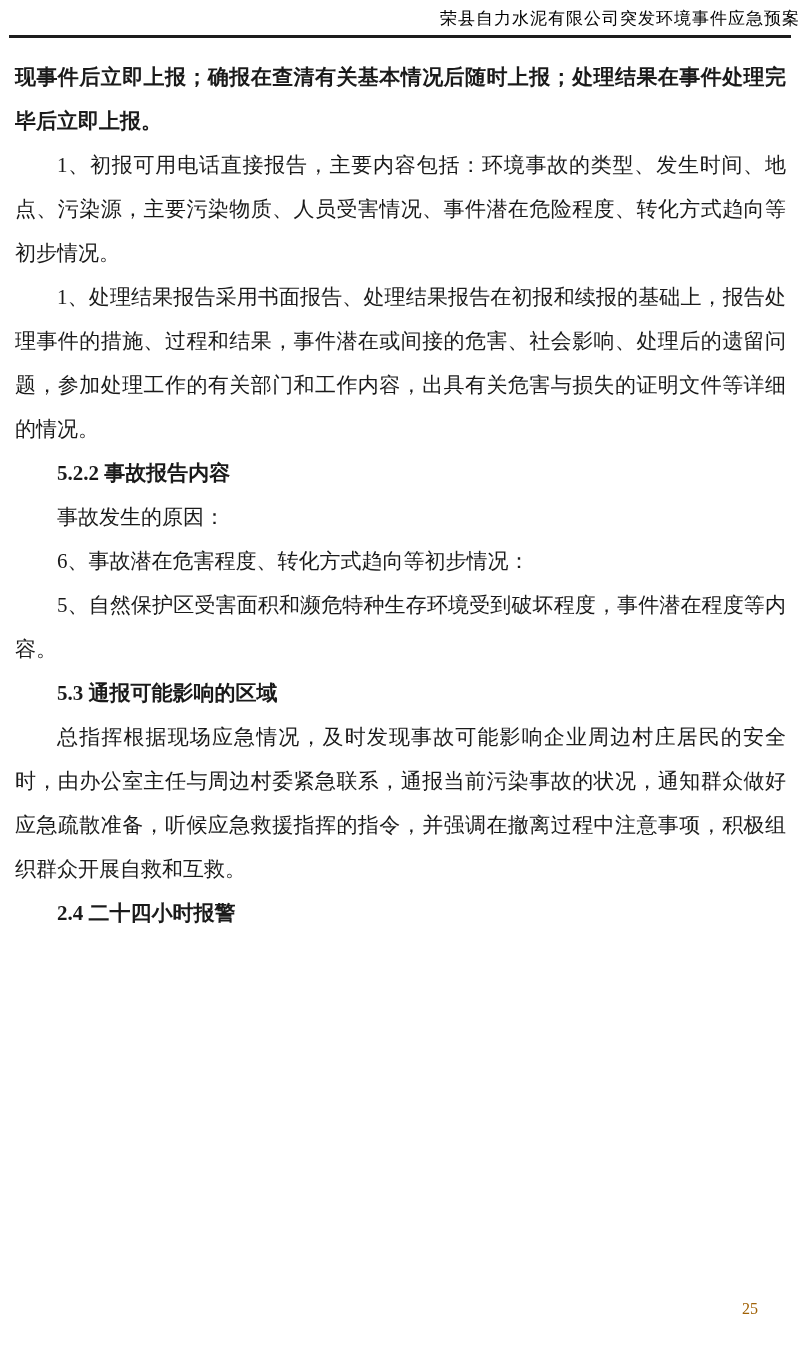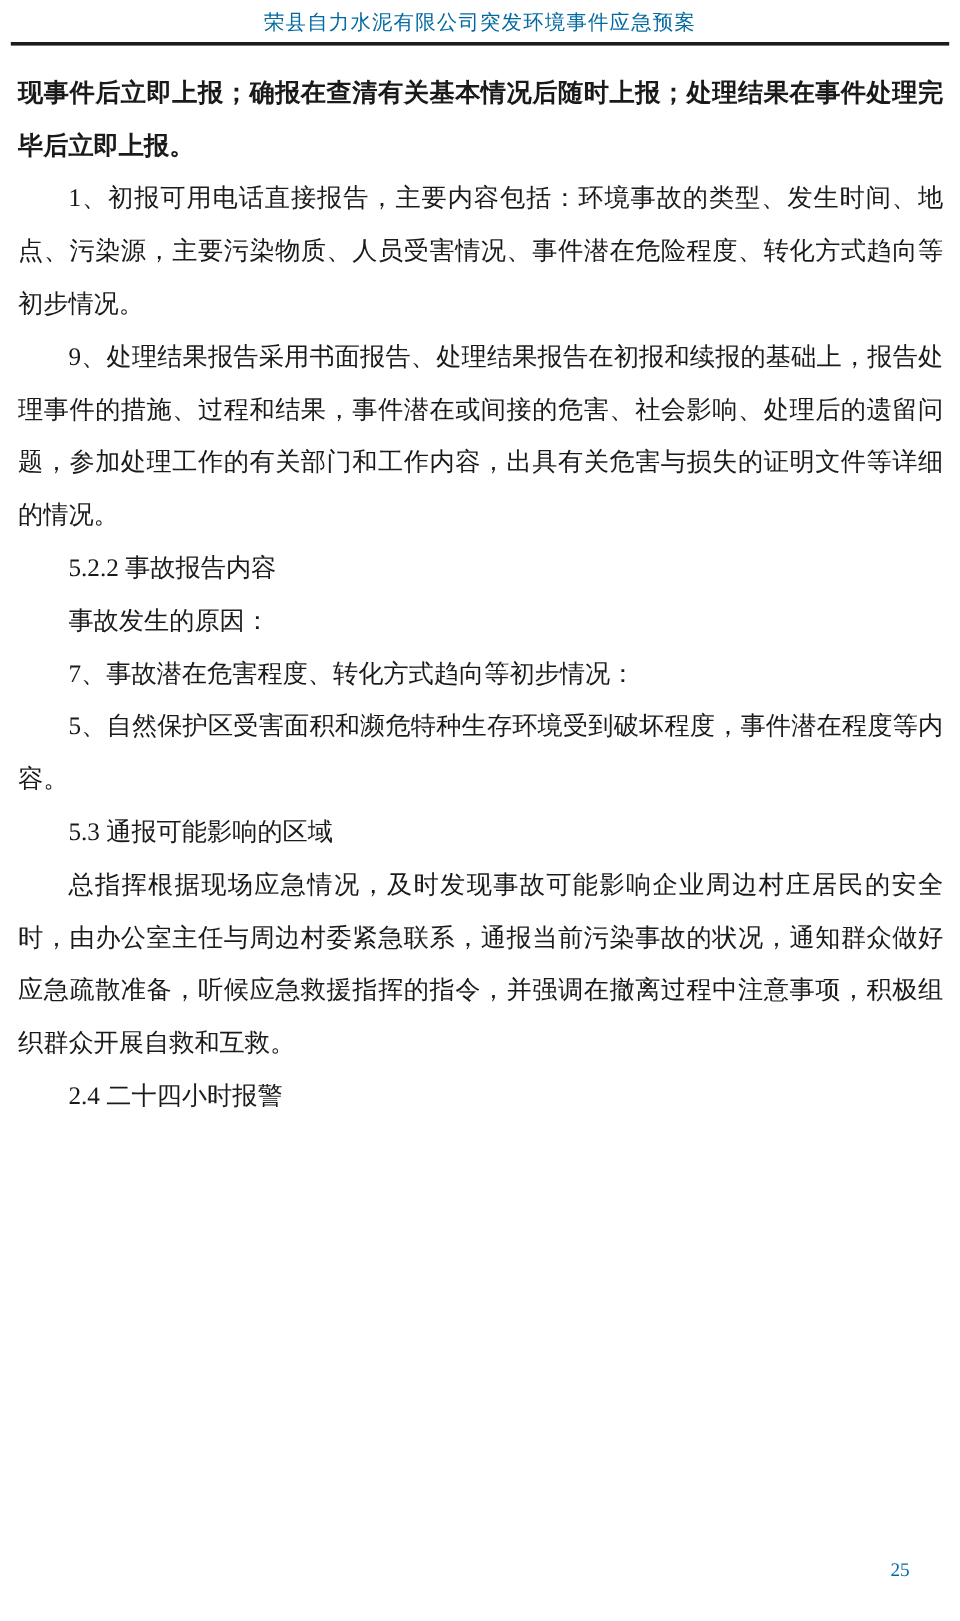--- a/index.html
+++ b/index.html
@@ -10,24 +10,24 @@
   body {
     width: 800px;
     height: 1351px;
     position: relative;
     font-family: "Liberation Serif", "DejaVu Serif", serif;
     color: #1a1a1a;
     overflow: hidden;
   }
   .page-header {
     padding-top: 7px;
-    text-align: center;
+    text-align: right;
     font-size: 17px;
     letter-spacing: 1px;
-    color: #0369a1;
+    color: #000000;
   }
   .header-rule {
     height: 3px;
     background: #1c1c1c;
     margin: 5px 9px 0 9px;
   }
   .doc-body {
     padding: 17px 14px 0 15px;
     font-size: 21px;
     line-height: 44px;
@@ -38,44 +38,44 @@
     text-indent: 2em;
   }
   .para.no-indent {
     text-indent: 0;
     font-weight: bold;
   }
   .heading {
     margin: 0;
     font-size: 21px;
     line-height: 44px;
-    font-weight: normal;
+    font-weight: bold;
     text-indent: 2em;
   }
   .page-number {
     position: absolute;
     right: 42px;
     top: 1300px;
     font-size: 16px;
-    color: #0369a1;
+    color: #a16207;
   }
 </style>
 </head>
 <body>
 
 <div class="page-header">荣县自力水泥有限公司突发环境事件应急预案</div>
 
 <div class="header-rule"></div>
 
 <div class="doc-body">
   <p class="para no-indent">现事件后立即上报；确报在查清有关基本情况后随时上报；处理结果在事件处理完毕后立即上报。</p>
   <p class="para">1、初报可用电话直接报告，主要内容包括：环境事故的类型、发生时间、地点、污染源，主要污染物质、人员受害情况、事件潜在危险程度、转化方式趋向等初步情况。</p>
-  <p class="para">9、处理结果报告采用书面报告、处理结果报告在初报和续报的基础上，报告处理事件的措施、过程和结果，事件潜在或间接的危害、社会影响、处理后的遗留问题，参加处理工作的有关部门和工作内容，出具有关危害与损失的证明文件等详细的情况。</p>
+  <p class="para">1、处理结果报告采用书面报告、处理结果报告在初报和续报的基础上，报告处理事件的措施、过程和结果，事件潜在或间接的危害、社会影响、处理后的遗留问题，参加处理工作的有关部门和工作内容，出具有关危害与损失的证明文件等详细的情况。</p>
   <h3 class="heading">5.2.2 事故报告内容</h3>
   <p class="para">事故发生的原因：</p>
-  <p class="para">7、事故潜在危害程度、转化方式趋向等初步情况：</p>
+  <p class="para">6、事故潜在危害程度、转化方式趋向等初步情况：</p>
   <p class="para">5、自然保护区受害面积和濒危特种生存环境受到破坏程度，事件潜在程度等内容。</p>
   <h3 class="heading">5.3 通报可能影响的区域</h3>
   <p class="para">总指挥根据现场应急情况，及时发现事故可能影响企业周边村庄居民的安全时，由办公室主任与周边村委紧急联系，通报当前污染事故的状况，通知群众做好应急疏散准备，听候应急救援指挥的指令，并强调在撤离过程中注意事项，积极组织群众开展自救和互救。</p>
   <h3 class="heading">2.4 二十四小时报警</h3>
 </div>
 
 <div class="page-number">25</div>
 
 </body></html>

